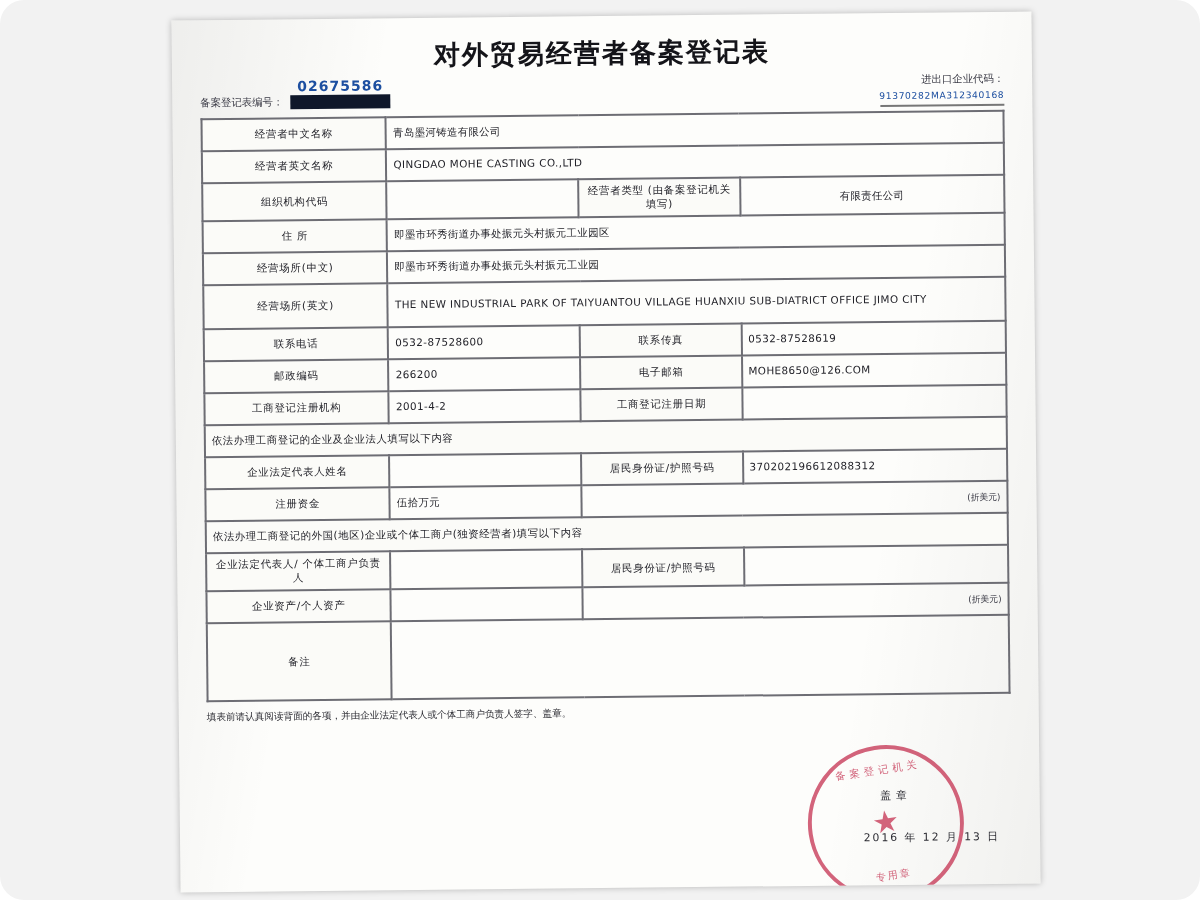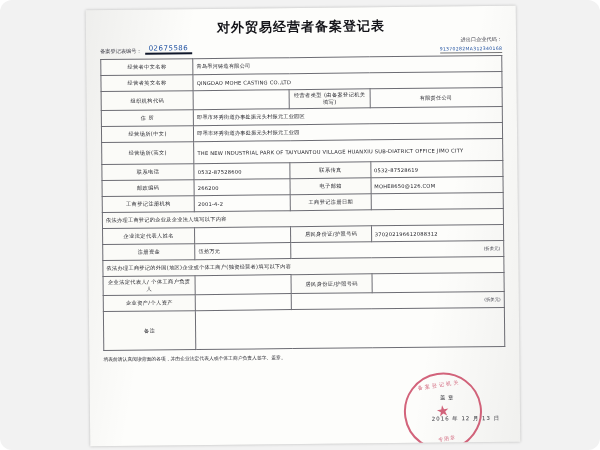--- a/index.html
+++ b/index.html
@@ -43,22 +43,22 @@
   .sub-row{
     display:flex;justify-content:space-between;align-items:flex-end;
     font-size:5px;color:#3a3a45;
     margin-top:1px;
   }
   .regno-line{
     display:flex;align-items:flex-end;gap:3px;
   }
   .regno-label{font-size:5.2px;}
   .regno-val{
-    font-size:7px;color:#1d4fa0;font-weight:normal;letter-spacing:.5px;
-    border-bottom:2px solid #0f172a;padding:0 4px;
+    font-size:7px;color:#1d4fa0;font-weight:bold;letter-spacing:.5px;
+    border-bottom:7px solid #0f172a;padding:0 4px;
   }
   .right-col{text-align:right;}
   .right-col .lbl{font-size:5.2px;display:block;margin-bottom:2px;}
   .right-col .code{
     font-size:4.6px;color:#1d4fa0;letter-spacing:.3px;
     border-bottom:1px solid #777;padding-bottom:1px;
   }
   table.form{
     width:100%;border-collapse:collapse;margin-top:4px;
     table-layout:fixed;

